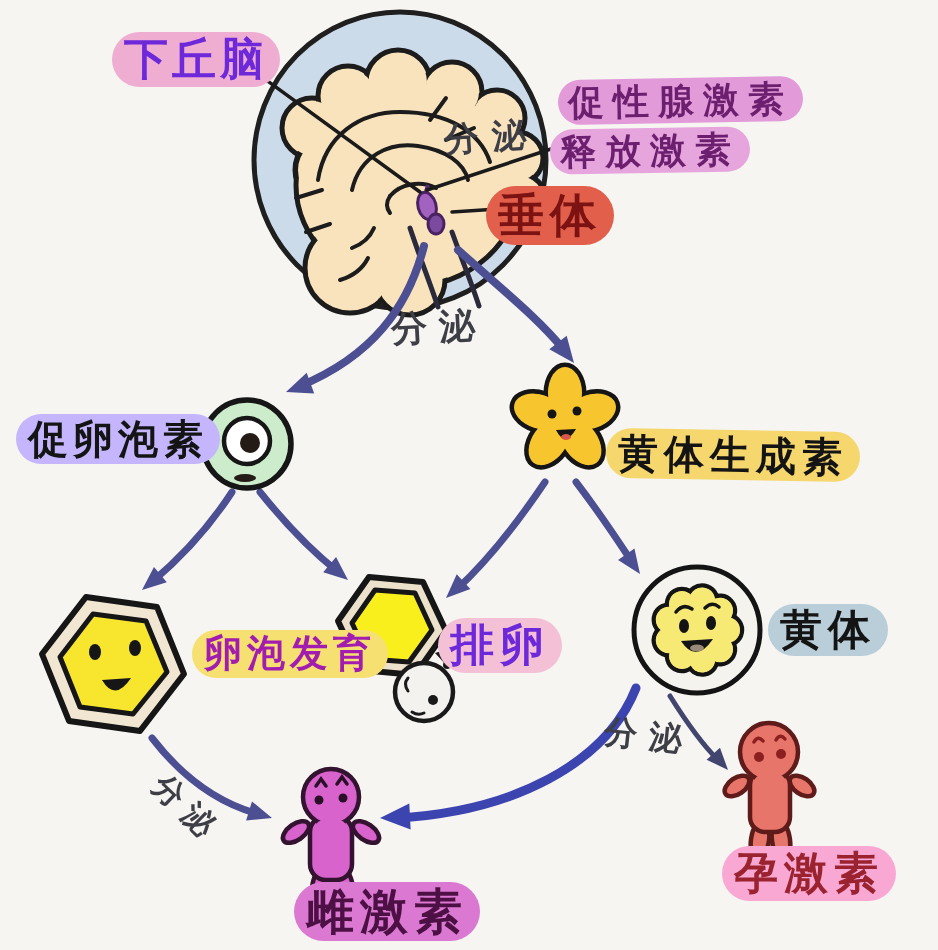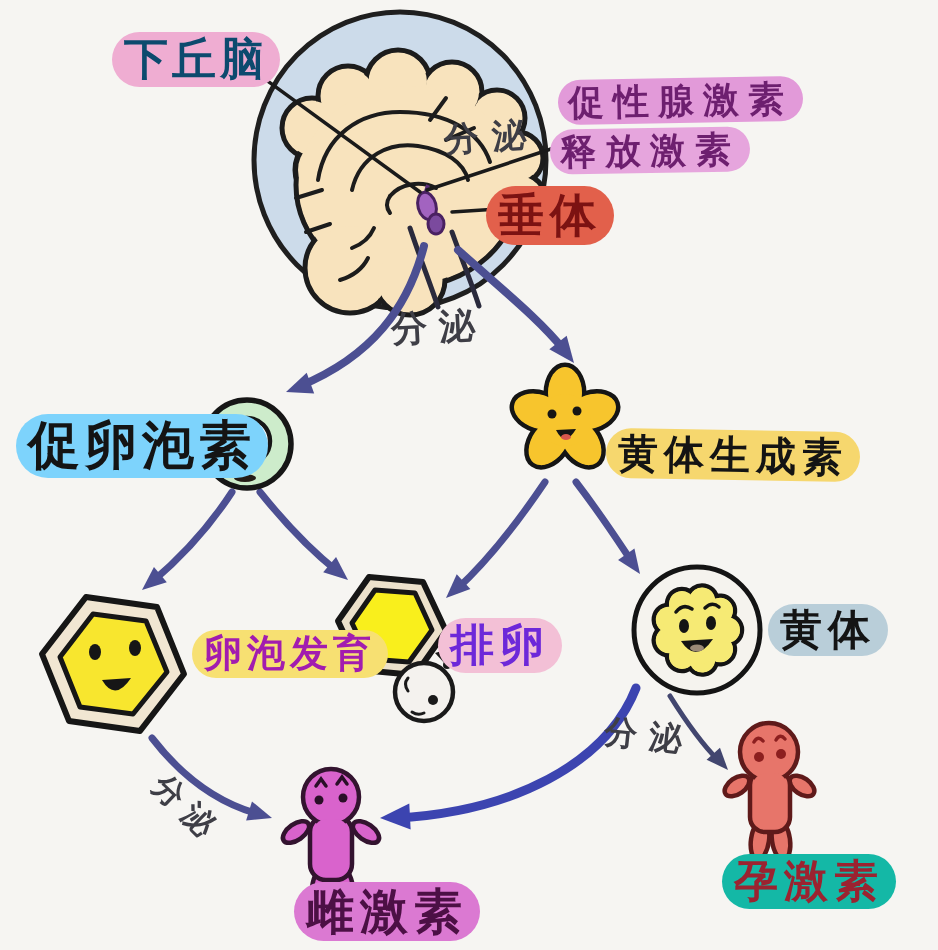--- a/index.html
+++ b/index.html
@@ -7,31 +7,31 @@
   .canvas{
     position:relative;width:938px;height:950px;overflow:hidden;
     background:#f6f5f2;
   }
   svg.layer{position:absolute;left:0;top:0;z-index:1;}
   .lbl{
     position:absolute;z-index:3;white-space:nowrap;font-weight:bold;
     line-height:1.15;
   }
   .hl{padding:2px 12px;border-radius:34px;}
-  .lbl-hypothalamus{left:112px;top:32px;font-size:44px;letter-spacing:4px;color:#0c4a6e;background:#efadd2;}
+  .lbl-hypothalamus{left:112px;top:32px;font-size:44px;letter-spacing:4px;color:#6d28d9;background:#efadd2;}
   .lbl-gnrh1{left:558px;top:78px;font-size:36px;letter-spacing:9px;color:#6d1f6f;background:#e29ad9;border-radius:26px;padding:2px 10px;transform:rotate(-1deg);}
   .lbl-gnrh2{left:550px;top:128px;font-size:36px;letter-spacing:9px;color:#6d1f6f;background:#e6a5dd;border-radius:26px;padding:2px 10px;transform:rotate(-1deg);}
   .lbl-pituitary{left:486px;top:186px;font-size:46px;letter-spacing:6px;color:#7c1212;background:#e2604b;border-radius:40px;padding:3px 12px;}
-  .lbl-fsh{left:16px;top:414px;font-size:52px;letter-spacing:5px;color:#141414;background:#7dd3fc;}
+  .lbl-fsh{left:16px;top:414px;font-size:40px;letter-spacing:5px;color:#141414;background:#c4b5fd;}
   .lbl-lh{left:606px;top:430px;font-size:40px;letter-spacing:6px;color:#141414;background:#f6d76e;transform:rotate(1deg);}
   .lbl-follicle{left:192px;top:630px;font-size:38px;letter-spacing:5px;color:#a21caf;background:#f7e072;}
   .lbl-ovulation{left:438px;top:618px;font-size:44px;letter-spacing:6px;color:#6d28d9;background:#f3c0d6;}
   .lbl-luteum{left:768px;top:604px;font-size:42px;letter-spacing:6px;color:#141414;background:#b9ced9;}
   .lbl-estrogen{left:294px;top:882px;font-size:48px;letter-spacing:6px;color:#4c1045;background:#db79d2;}
-  .lbl-progesterone{left:722px;top:846px;font-size:44px;letter-spacing:6px;color:#9b2330;background:#14b8a6;margin-top:8px;}
+  .lbl-progesterone{left:722px;top:846px;font-size:44px;letter-spacing:6px;color:#9b2330;background:#f9a8d4;}
   .secrete{position:absolute;z-index:3;font-weight:bold;color:#3e3e46;white-space:nowrap;}
   .secrete-brain{left:444px;top:114px;font-size:34px;letter-spacing:14px;transform:rotate(-4deg);}
   .secrete-pituitary{left:391px;top:303px;font-size:36px;letter-spacing:12px;transform:rotate(-3deg);}
   .secrete-follicle{left:146px;top:788px;font-size:31px;letter-spacing:10px;transform:rotate(44deg);}
   .secrete-luteum{left:604px;top:714px;font-size:33px;letter-spacing:12px;transform:rotate(6deg);}
 </style>
 </head>
 <body>
 
 <div class="canvas">

